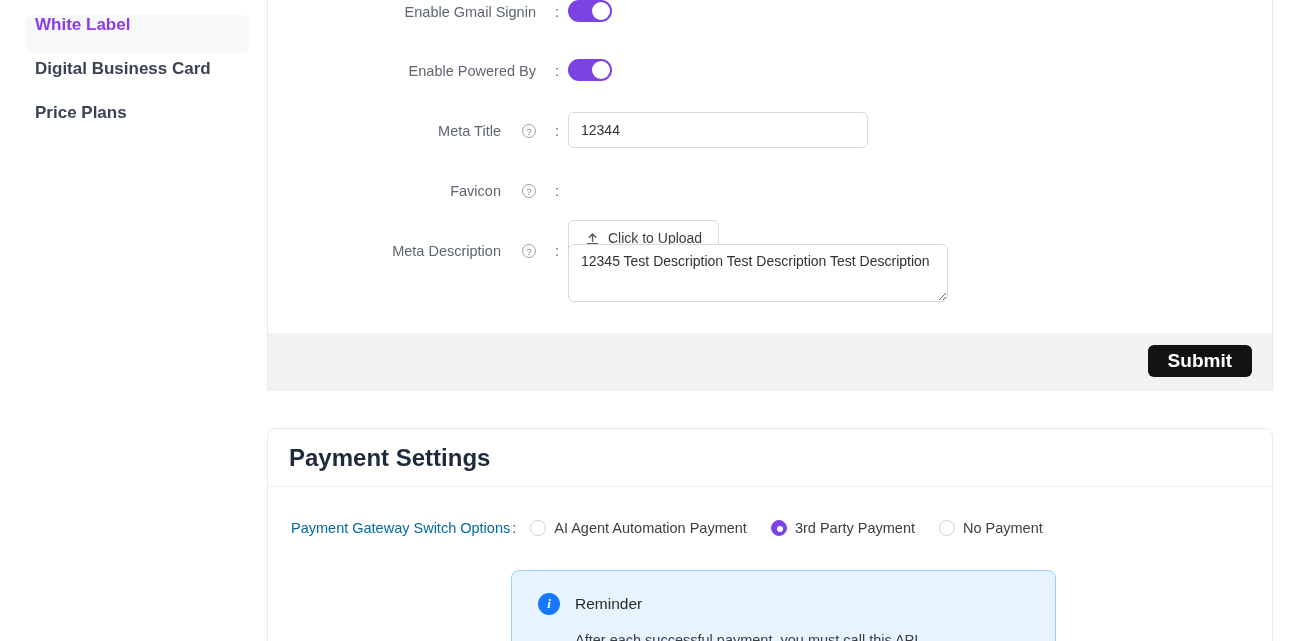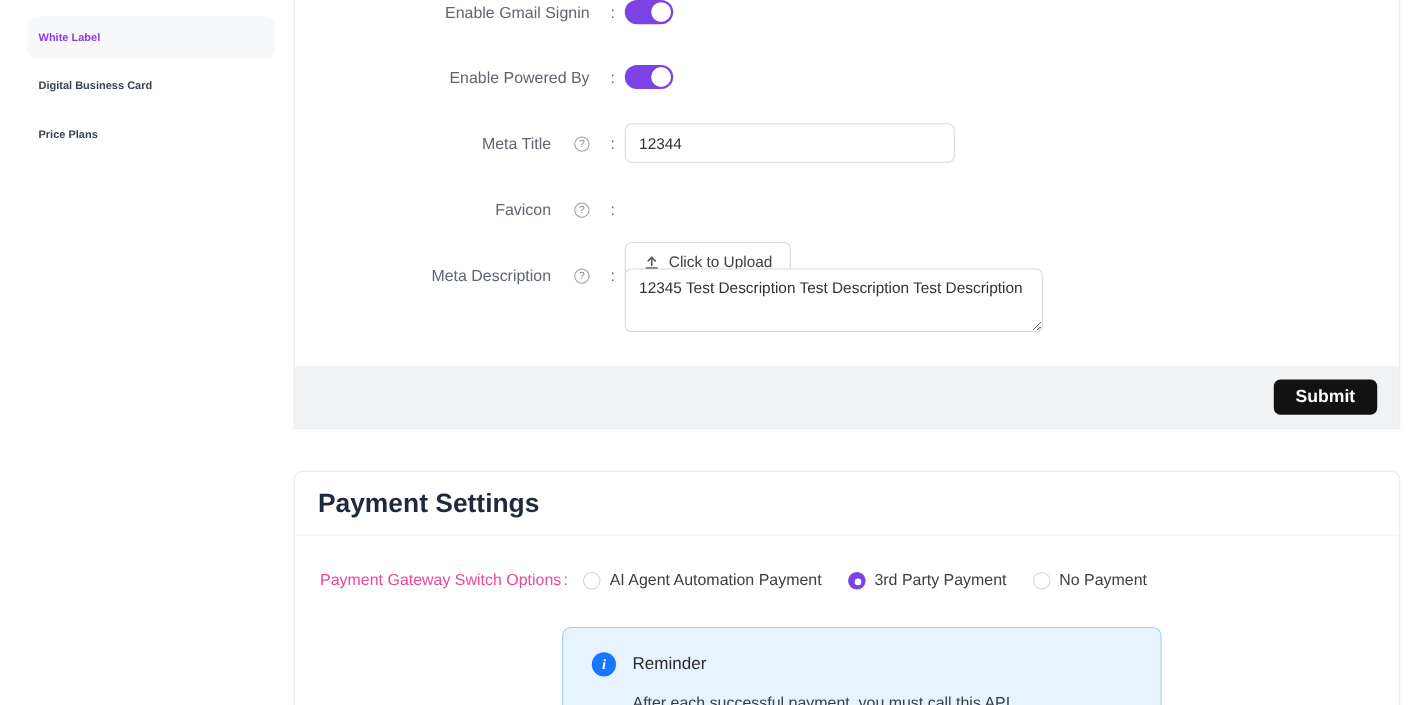--- a/index.html
+++ b/index.html
@@ -6,43 +6,43 @@
   html, body {
     width: 1289px; height: 641px;
     overflow: hidden;
     background: #ffffff;
     font-family: "Liberation Sans", sans-serif;
     color: #303133;
   }
   
   .sidebar { position: absolute; left: 25px; top: 15px; width: 225px; }
   .side-item {
-    height: 38px; display: flex; align-items: center;
+    height: 38px; display: flex; align-items: flex-start;
     padding: 0 10px; border-radius: 8px; margin-bottom: 6px;
-    font-size: 10px; font-weight: 700; color: #3a4354; cursor: pointer;
+    font-size: 17px; font-weight: 700; color: #3a4354; cursor: pointer;
   }
   .side-item.active { background: #f7f8fa; color: #8a3ce8; }
 
   
   .form-card {
     position: absolute; left: 267px; top: -10px; width: 1006px; height: 400px;
     background: #ffffff;
     border: 1px solid #e9eaee; border-top: none;
     box-shadow: 0 1px 2px rgba(0,0,0,0.04);
   }
   .form-body { position: relative; width: 100%; height: 343px; }
   .card-footer {
     position: absolute; left: 0; bottom: 0; width: 100%; height: 56px;
     background: #f1f2f4;
     display: flex; align-items: center; justify-content: flex-end;
     padding-right: 20px;
   }
   .submit-btn {
     background: #121212; color: #ffffff; border: none; border-radius: 6px;
-    height: 32px; padding: 0 20px; font-size: 16px; font-weight: 700;
+    height: 32px; padding: 0 20px; font-size: 19px; font-weight: 700;
     font-family: "Liberation Sans", sans-serif; cursor: pointer;
   }
 
   
   .frow { position: absolute; left: 0; width: 100%; }
   .flabel {
     position: absolute; left: 0; width: 291px; text-align: right;
     font-size: 14.5px; color: #5f6670; white-space: nowrap;
     display: flex; justify-content: flex-end; align-items: center; gap: 17px;
   }
@@ -86,21 +86,21 @@
   }
   .payment-header {
     height: 58px; display: flex; align-items: center; padding: 0 21px;
     border-bottom: 1px solid #eceef1;
   }
   .payment-title { font-size: 24px; font-weight: 700; color: #1d2a3c; }
   .gateway-row {
     position: absolute; left: 23px; top: 86px; height: 26px;
     display: flex; align-items: center; font-size: 14.5px;
   }
-  .gateway-label { color: #ec4899; margin-right: 14px; }
+  .gateway-label { color: #0369a1; margin-right: 14px; }
   .radio-opt { display: inline-flex; align-items: flex-start; margin-right: 24px; cursor: pointer; }
   .radio-circle {
     width: 16px; height: 16px; border-radius: 50%; border: 1px solid #cfd3d9;
     background: #fff; margin-right: 8px; flex: none; position: relative;
   }
   .radio-opt.checked .radio-circle { background: #7b42e4; border-color: #7b42e4; }
   .radio-opt.checked .radio-circle::after {
     content: ""; position: absolute; left: 5px; top: 5px; width: 6px; height: 6px;
     border-radius: 50%; background: #fff;
   }

